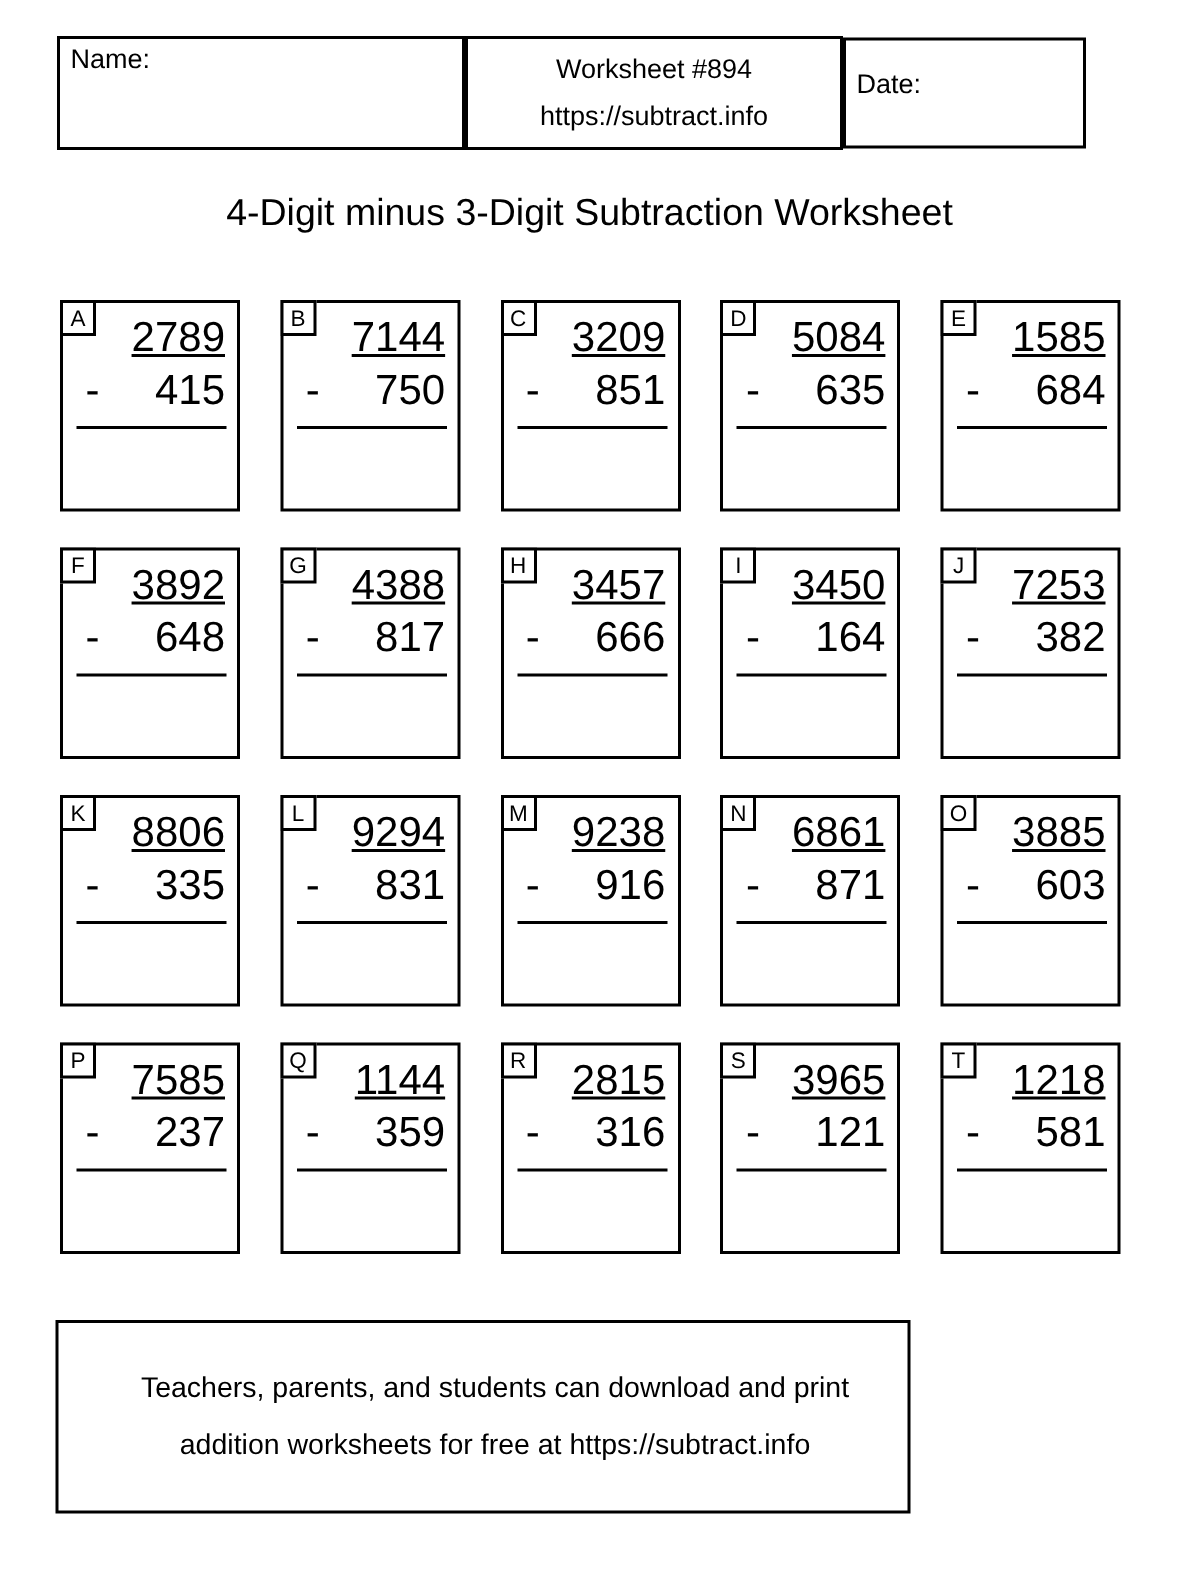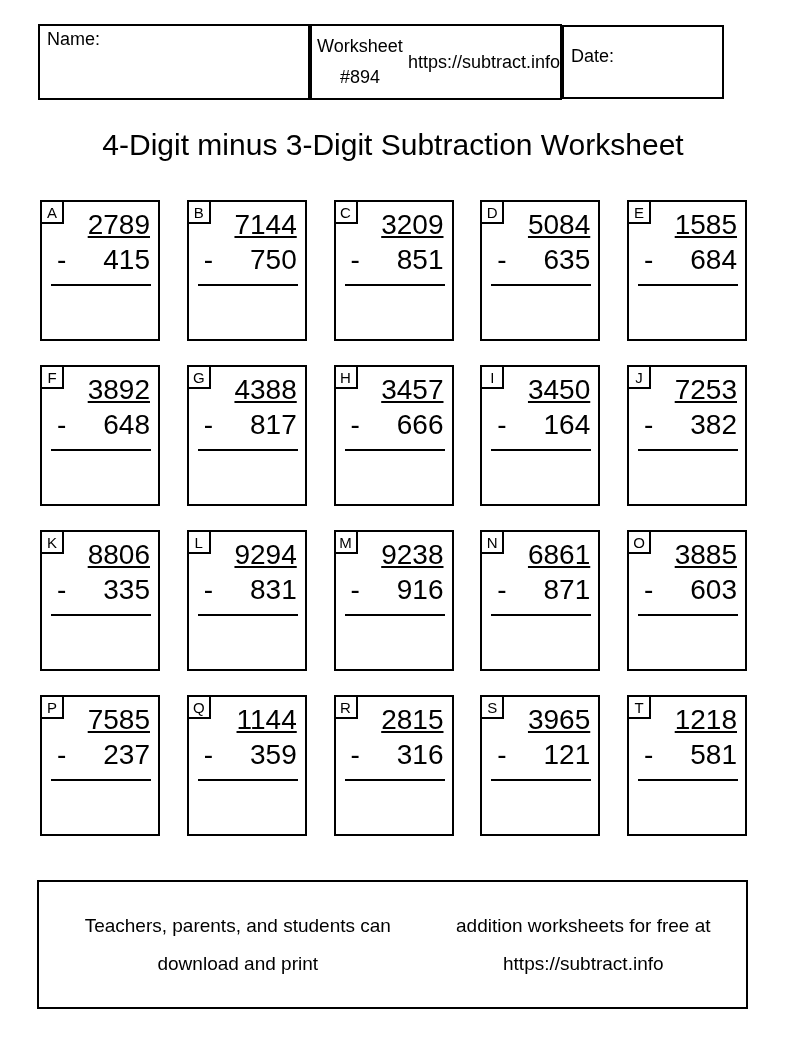--- a/index.html
+++ b/index.html
@@ -19,31 +19,31 @@
     position: absolute;
     top: 24px; left: 38px; right: 36px;
     display: flex;
     justify-content: flex-start;
     align-items: flex-start;
   }
   .hbox { border: 2px solid #000; background: #fff; }
   .name-box { width: 272px; height: 76px; padding: 3px 7px; font-size: 18px; }
   .info-box {
     width: 252px; height: 76px;
-    display: flex; flex-direction: row; justify-content: center; align-items: center;
+    display: flex; flex-direction: column; justify-content: center; align-items: center;
     font-size: 18px; line-height: 31px; text-align: center;
   }
   .date-box { width: 162px; height: 74px; padding: 19px 7px; font-size: 18px; margin-top: 1px; }
 
   
   .title {
     position: absolute;
     top: 128px; left: 0; right: 0;
     text-align: center;
-    font-size: 30px;
+    font-size: 25px;
     font-weight: normal;
     letter-spacing: 0px;
   }
 
   
   .grid {
     position: absolute;
     top: 200px; left: 40px; right: 39px;
     display: grid;
     grid-template-columns: repeat(5, 120px);
@@ -87,23 +87,23 @@
   .answer-line {
     margin: 8px 7px 0 9px;
     border-top: 2px solid #000;
   }
   .answer-space { height: 50px; }
 
   
   .footer {
     position: absolute;
     top: 880px; left: 37px;
-    width: 711px; height: 129px;
+    width: 570px; height: 129px;
     border: 2px solid #000;
-    display: flex; flex-direction: row; justify-content: center; align-items: center;
+    display: flex; flex-direction: column; justify-content: center; align-items: center;
     font-size: 19px;
     line-height: 38px;
     text-align: center;
     padding-left: 16px;
   }
 </style>
 </head>
 <body>
 
 <div class="page">

